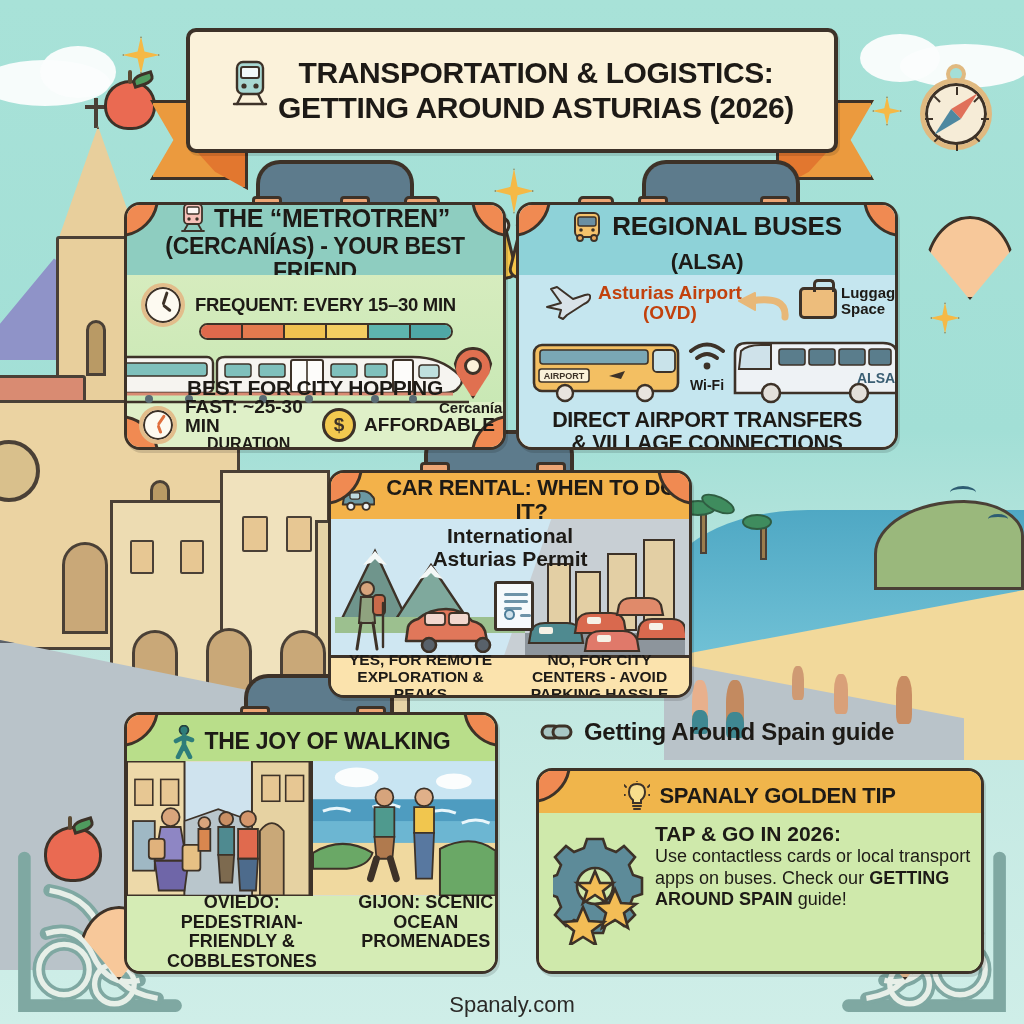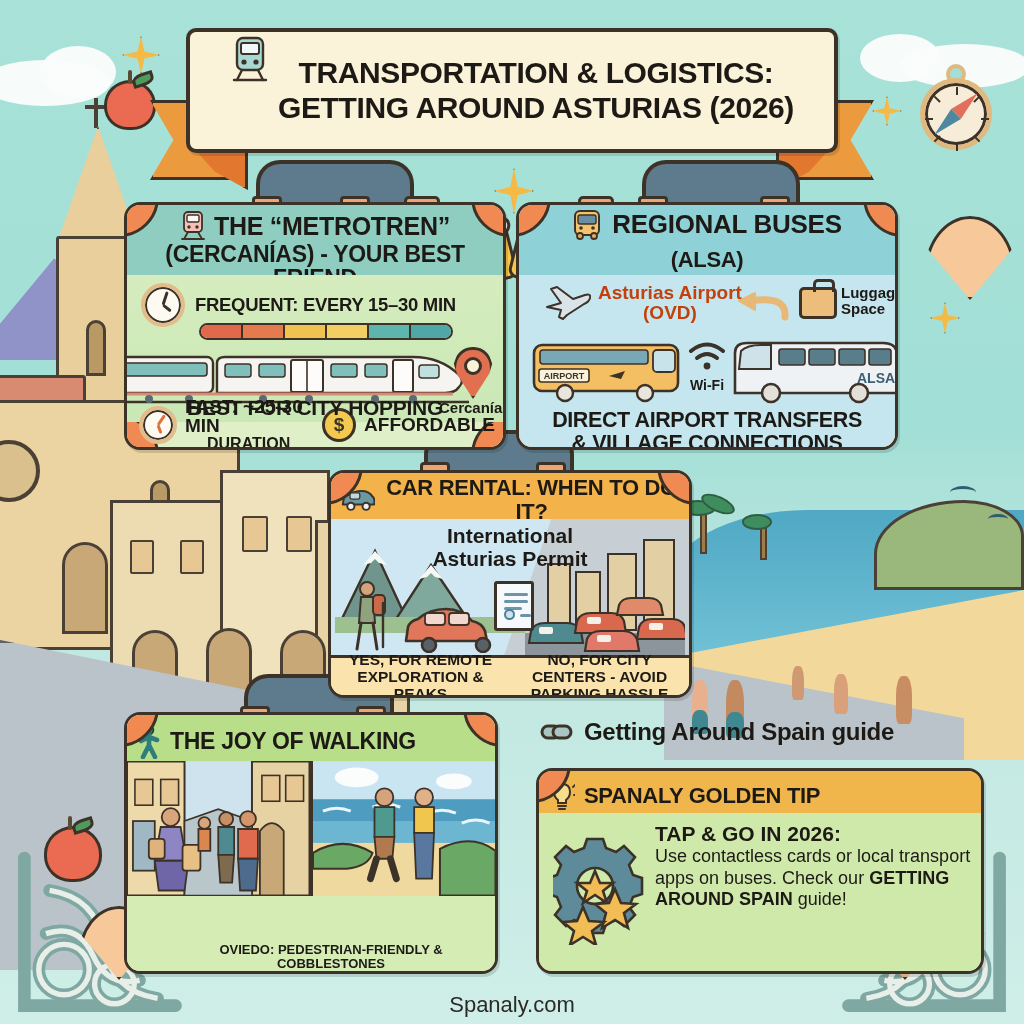--- a/index.html
+++ b/index.html
@@ -149,39 +149,39 @@
   }
   .ribbon.left  { left:150px; top:100px; width:90px; height:80px; clip-path:polygon(0 0,100% 0,100% 100%,0 100%,26% 50%); }
   .ribbon.right { left:784px; top:100px; width:90px; height:80px; clip-path:polygon(0 0,100% 0,74% 50%,100% 100%,0 100%); }
   .ribbon-tail { position:absolute; background:#e2772f; border:3px solid #3d3228; }
   .ribbon-tail.l { left:188px; top:142px; width:60px; height:48px; clip-path:polygon(0 0,100% 0,100% 100%,45% 62%); }
   .ribbon-tail.r { left:776px; top:142px; width:60px; height:48px; clip-path:polygon(0 0,100% 0,55% 62%,0 100%); }
 
   .title-banner {
     position:absolute; left:186px; top:28px; width:652px; height:125px;
     background:#fbf2da; border:4px solid #3d3228; border-radius:10px;
-    display:flex; justify-content:center;
+    display:flex; align-items:center; justify-content:center;
     box-shadow:2px 3px 0 rgba(0,0,0,.12);
   }
   .title-inner { display:flex; align-items:center; gap:8px; padding:0 14px; }
   .title-text {
     font-weight:700; font-size:30px; line-height:1.16; color:#1d1a16;
     letter-spacing:-0.4px; text-align:center; font-family:"Liberation Sans", sans-serif;
   }
   .title-line { white-space:nowrap; }
   .title-train-icon { width:40px; height:48px; flex:0 0 40px; align-self:flex-start; margin-top:4px; }
 
   
   .card {
     position:absolute; border:3.5px solid #3d3228; border-radius:16px;
     overflow:hidden; box-shadow:2px 3px 0 rgba(0,0,0,.13);
     background:#dff0c8;
   }
   .card-head {
-    display:flex; align-items:center; justify-content:flex-start; gap:9px;
+    display:flex; align-items:center; justify-content:center; gap:9px;
     padding:7px 10px 0; text-align:center;
   }
   .card-head-text {
     font-weight:700; color:#1d1a16; line-height:1.06; letter-spacing:-0.3px;
   }
   .card-body { position:relative; }
 
   
   .handle {
     position:absolute; width:158px; height:44px;
@@ -199,21 +199,21 @@
   .corner-dot {
     position:absolute; width:52px; height:52px; background:#f08a52;
     border:3px solid #3d3228;
   }
 
   
   #card-metro { left:124px; top:202px; width:382px; height:248px; }
   #card-metro .card-head { background:#8ecdc0; height:70px; flex-direction:column; gap:1px; padding-top:6px; }
   #card-metro .card-head .l1 { font-size:25px; display:flex; align-items:center; gap:8px; }
   #card-metro .card-head .l2 { font-size:23px; }
-  #card-metro .card-body { height:147px; background:linear-gradient(180deg,#d6ecbe,#c9e8b5); }
+  #card-metro .card-body { height:127px; background:linear-gradient(180deg,#d6ecbe,#c9e8b5); }
 
   .row-frequent { position:absolute; left:14px; top:8px; right:10px; display:flex; align-items:center; gap:10px; }
   .clock {
     width:44px;height:44px;border-radius:50%;background:#fdfaf1;
     border:4px solid #e2bd8b; box-shadow:inset 0 0 0 2px #3d3228; position:relative; flex:0 0 44px;
   }
   .clock .hand { position:absolute; left:50%; top:50%; background:#3d3228; transform-origin:50% 100%; border-radius:2px; }
   .clock.orange .hand { background:#e0703f; }
   .freq-label { font-weight:700; font-size:18.5px; color:#1d1a16; letter-spacing:-0.3px; }
   .progress {
@@ -321,21 +321,21 @@
   #card-walk .card-head { background:#b9de8a; height:46px; }
   #card-walk .card-head-text { font-size:23px; }
   #card-walk .card-body { height:212px; background:#d5ecb5; }
   .walk-photos { position:absolute; left:0; top:0; width:100%; height:135px; display:flex; }
   .photo { flex:1; position:relative; overflow:hidden; border-right:3px solid #3d3228; }
   .photo:last-child { border-right:none; }
   .photo.street-scene { background:#e9d9b0; }
   .photo.ocean-scene { background:#bfe0ef; }
   .walk-foot { position:absolute; left:0; right:0; bottom:2px; display:flex; }
   .walk-foot div {
-    flex:1; text-align:center; font-weight:700; font-size:13px;
+    flex:1; text-align:center; font-weight:700; font-size:18px;
     line-height:1.08; color:#1d1a16;padding-left:40px;
   }
 
   
   .link-line {
     position:absolute; left:540px; top:712px; width:400px; height:40px;
     display:flex; align-items:center; gap:10px;
   }
   .link-text { font-size:24px; font-weight:700; color:#1d1a16; letter-spacing:-0.3px; }
 
@@ -880,20 +880,21 @@
               <circle cx="112" cy="36" r="9" fill="#e0b089"></circle>
               <path d="M102 46 h20 v26 h-20 Z" fill="#f1c64e"></path>
               <path d="M102 72 h20 l-2 46 h-16 Z" fill="#5878a0"></path>
             </g>
           </svg>
         </div>
       </div>
 
       <div class="walk-foot">
         <div>OVIEDO: PEDESTRIAN-FRIENDLY &amp; COBBLESTONES</div>
+        <div>GIJON: SCENIC OCEAN PROMENADES</div>
       </div>
     </div>
   </div>
 
   <div class="link-line">
     <svg width="34" height="28" viewBox="0 0 34 28">
       <g fill="none" stroke="#3d3228" stroke-width="3">
         <rect x="2" y="8" width="18" height="12" rx="6" fill="#a8c6c4"></rect>
         <rect x="13" y="8" width="18" height="12" rx="6" fill="#a8c6c4"></rect>
       </g>

